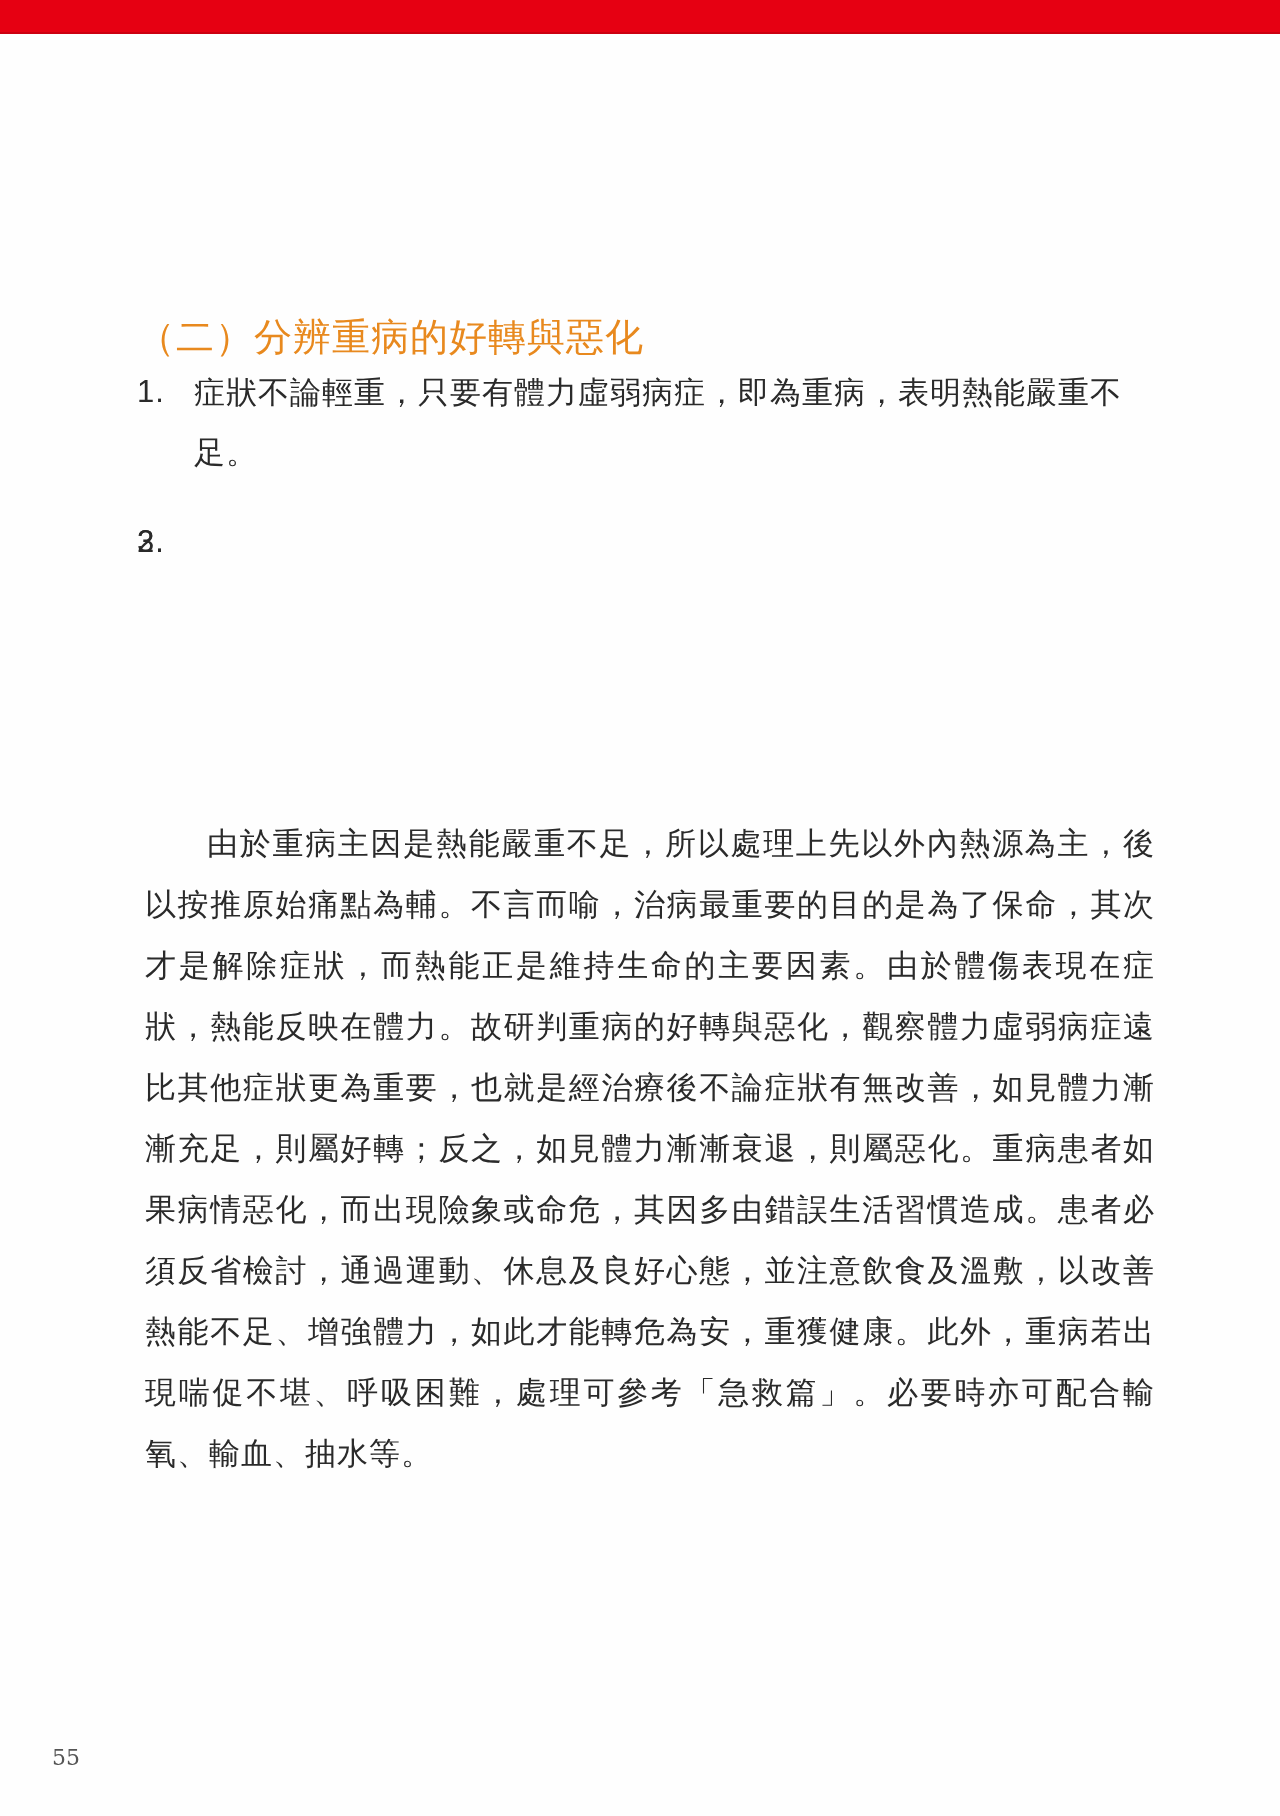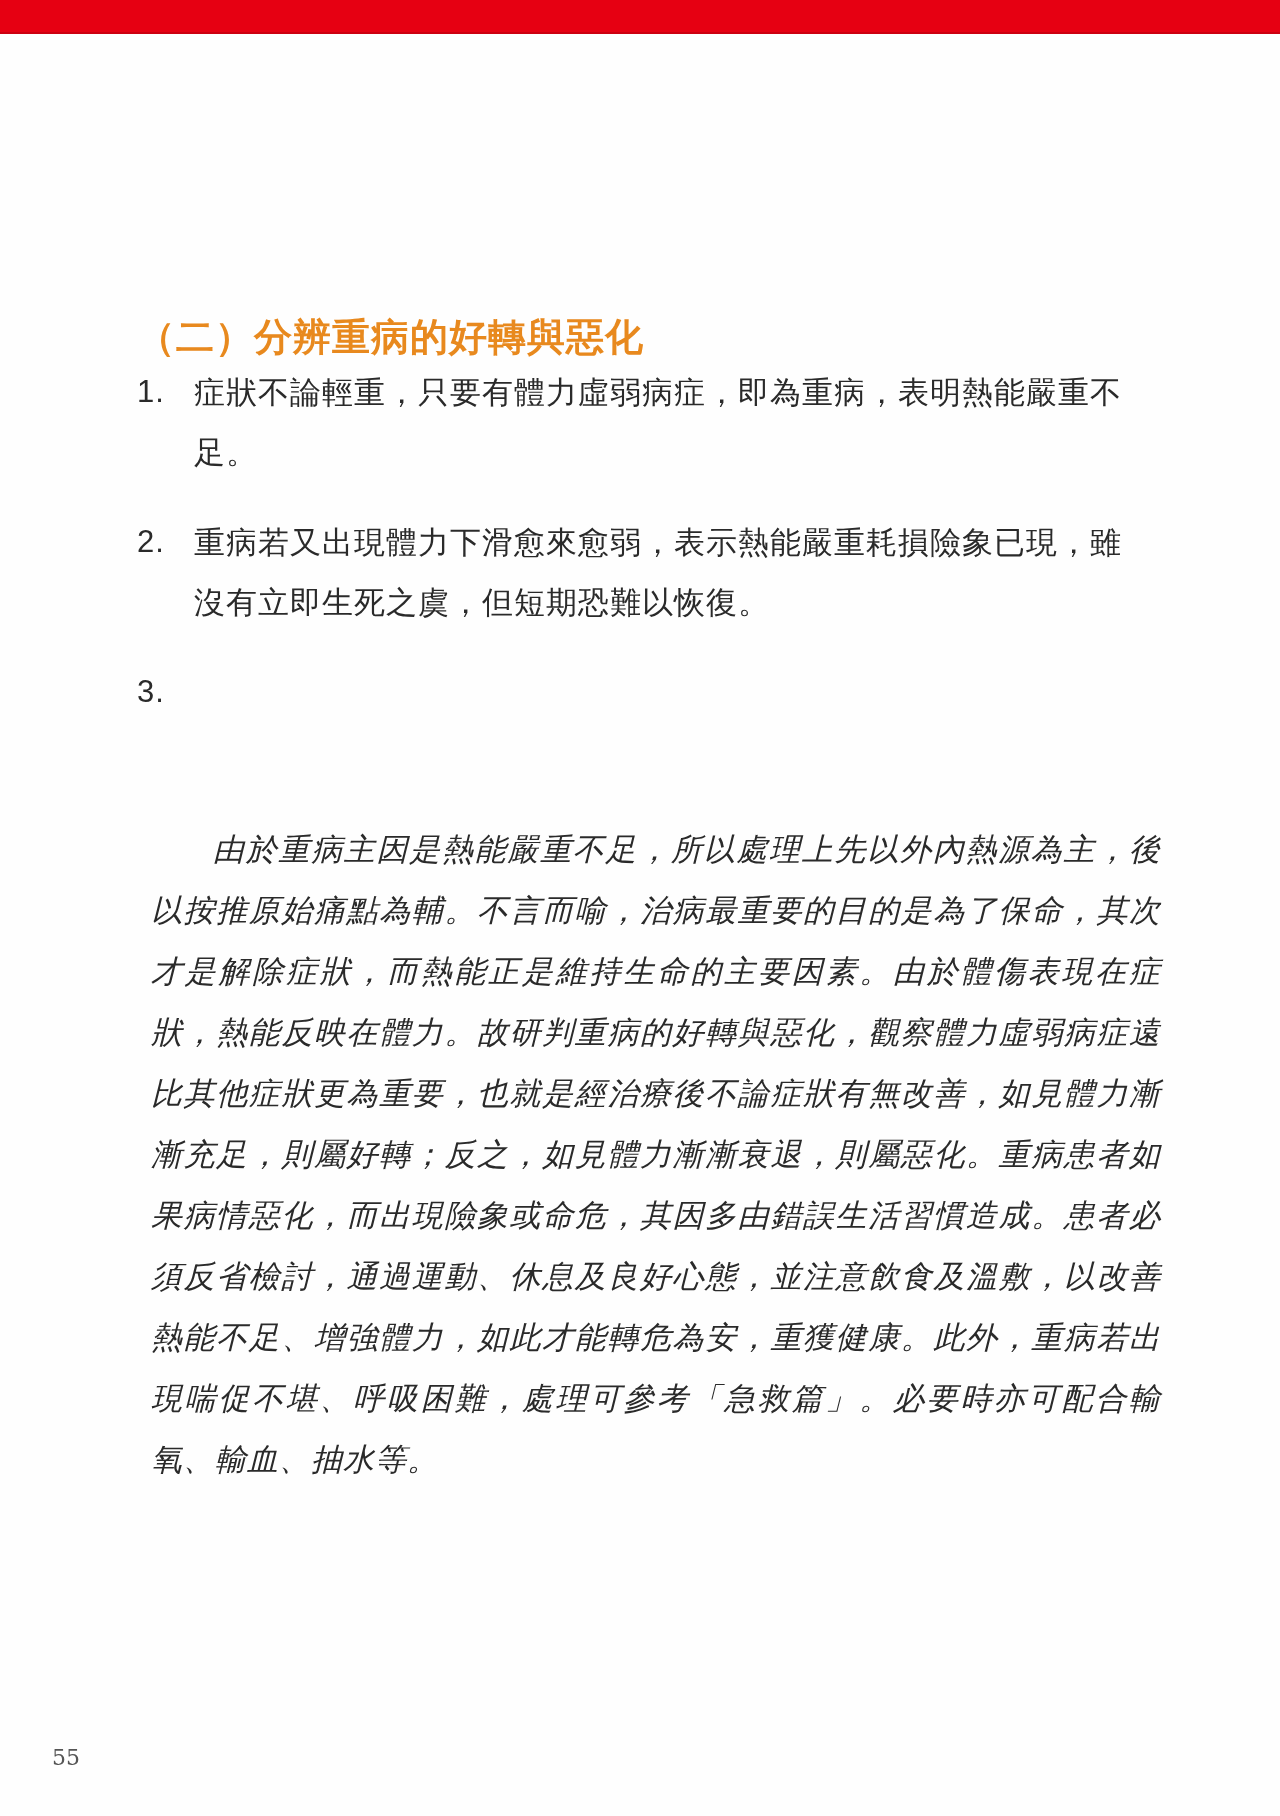--- a/index.html
+++ b/index.html
@@ -21,21 +21,21 @@
       width: 1280px;
       height: 32px;
       background: #e60012;
       border-bottom: 2px solid #cc0010;
     }
     .heading {
       position: absolute;
       left: 137px;
       top: 280px;
       font-size: 38px;
-      font-weight: bold;
+      font-weight: normal;
       color: #e8891e;
       letter-spacing: 1px;
       white-space: nowrap;
       font-family: "DejaVu Serif", "Liberation Serif", serif;
     }
     .list {
       position: absolute;
       left: 137px;
       top: 362px;
       width: 1010px;
@@ -59,23 +59,22 @@
     }
     .paragraph {
       position: absolute;
       left: 137px;
       top: 805px;
       width: 1010px;
       font-size: 31px;
       line-height: 61px;
       text-indent: 2em;
       letter-spacing: 1px;
-      margin: 14px;
+      margin: 8px;
       text-align: justify;
-      font-style: italic;
     }
     .page-number {
       position: absolute;
       left: 52px;
       top: 1745px;
       font-size: 22px;
       color: #555;
       font-family: "DejaVu Serif", "Liberation Serif", serif;
     }
   </style>
@@ -86,21 +85,20 @@
 
 <h2 class="heading">（二）分辨重病的好轉與惡化</h2>
 
 <ol class="list">
   <li class="list-item">
     <span class="list-num">1.</span>
     <span>症狀不論輕重，只要有體力虛弱病症，即為重病，表明熱能嚴重不足。</span>
   </li>
   <li class="list-item">
     <span class="list-num">2.</span>
-    <span>重病若又出現體力下滑愈來愈弱，表示熱能嚴重耗損險象已現，雖沒有立即生死之虞，但短期恐難以恢復。</span>
   </li>
   <li class="list-item">
     <span class="list-num">3.</span>
   </li>
 </ol>
 
 <p class="paragraph">由於重病主因是熱能嚴重不足，所以處理上先以外內熱源為主，後以按推原始痛點為輔。不言而喻，治病最重要的目的是為了保命，其次才是解除症狀，而熱能正是維持生命的主要因素。由於體傷表現在症狀，熱能反映在體力。故研判重病的好轉與惡化，觀察體力虛弱病症遠比其他症狀更為重要，也就是經治療後不論症狀有無改善，如見體力漸漸充足，則屬好轉；反之，如見體力漸漸衰退，則屬惡化。重病患者如果病情惡化，而出現險象或命危，其因多由錯誤生活習慣造成。患者必須反省檢討，通過運動、休息及良好心態，並注意飲食及溫敷，以改善熱能不足、增強體力，如此才能轉危為安，重獲健康。此外，重病若出現喘促不堪、呼吸困難，處理可參考「急救篇」。必要時亦可配合輸氧、輸血、抽水等。</p>
 
 <div class="page-number">55</div>
 

